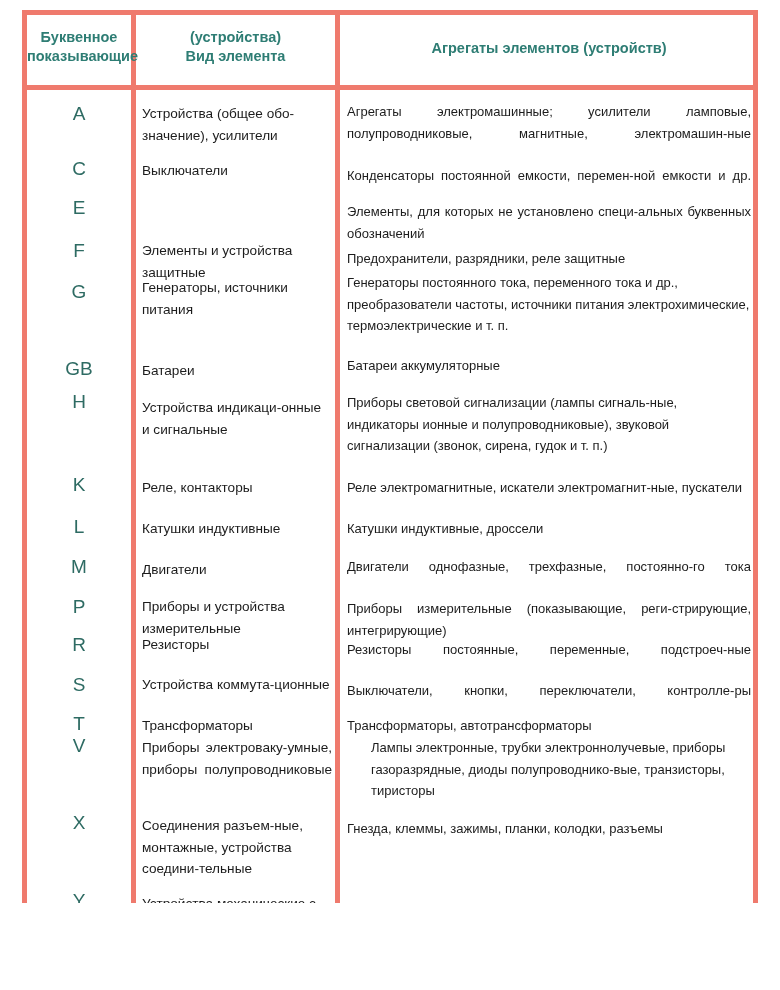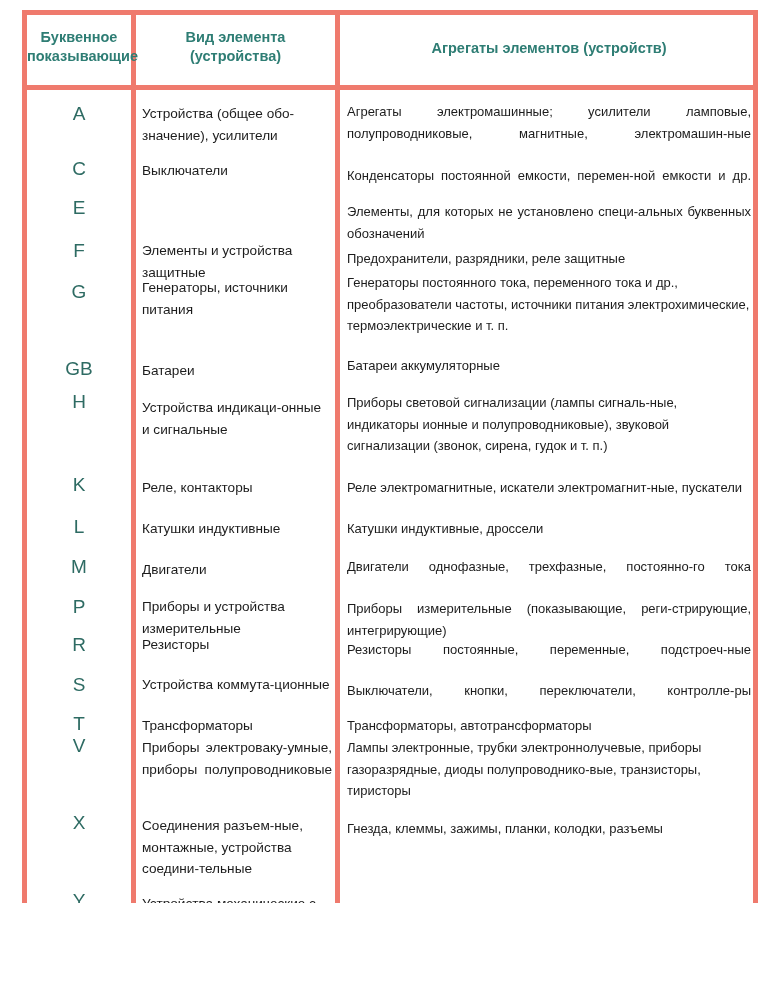--- a/index.html
+++ b/index.html
@@ -117,22 +117,22 @@
   <div class="col-rule c1"></div>
   <div class="col-rule c2"></div>
   <div class="header-rule"></div>
 
   <div class="hdr h1">
     <div>Буквенное</div>
     <div>показывающие</div>
   </div>
 
   <div class="hdr h2">
+    <div>(устройства)</div>
     <div>Вид элемента</div>
-    <div>(устройства)</div>
   </div>
 
   <div class="hdr h3">Агрегаты элементов (устройств)</div>
 
   <div class="letter" style="top:103px;">A</div>
   <div class="kind" style="top:103px;">Устройства  (общее обо-значение), усилители</div>
   <div class="examples just" style="top:101px;">Агрегаты электромашинные; усилители ламповые, полупроводниковые, магнитные, электромашин-ные</div>
 
   <div class="letter" style="top:158px;">C</div>
   <div class="kind" style="top:160px;">Выключатели</div>
@@ -180,21 +180,21 @@
   <div class="letter" style="top:674px;">S</div>
   <div class="kind" style="top:674px;">Устройства коммута-ционные</div>
   <div class="examples just" style="top:680px;">Выключатели, кнопки, переключатели, контролле-ры</div>
 
   <div class="letter" style="top:713px;">T</div>
   <div class="kind" style="top:715px;">Трансформаторы</div>
   <div class="examples" style="top:715px;">Трансформаторы, автотрансформаторы</div>
 
   <div class="letter" style="top:735px;">V</div>
   <div class="kind just" style="top:737px;">Приборы электроваку-умные,  приборы полупроводниковые</div>
-  <div class="examples" style="top:737px;">Лампы электронные, трубки электроннолучевые, приборы газоразрядные, диоды полупроводнико-вые, транзисторы, тиристоры</div>
+  <div class="examples" style="top:737px;margin-left:24px;">Лампы электронные, трубки электроннолучевые, приборы газоразрядные, диоды полупроводнико-вые, транзисторы, тиристоры</div>
 
   <div class="letter" style="top:812px;">X</div>
   <div class="kind" style="top:815px;">Соединения разъем-ные, монтажные, устройства соедини-тельные</div>
   <div class="examples" style="top:818px;">Гнезда, клеммы, зажимы, планки, колодки, разъемы</div>
 
   <div class="letter" style="top:890px;">Y</div>
   <div class="kind" style="top:893px;">Устройства  механические  с элек-трическим приводом</div>
   <div class="examples" style="top:893px;"></div>
 
 </div>

